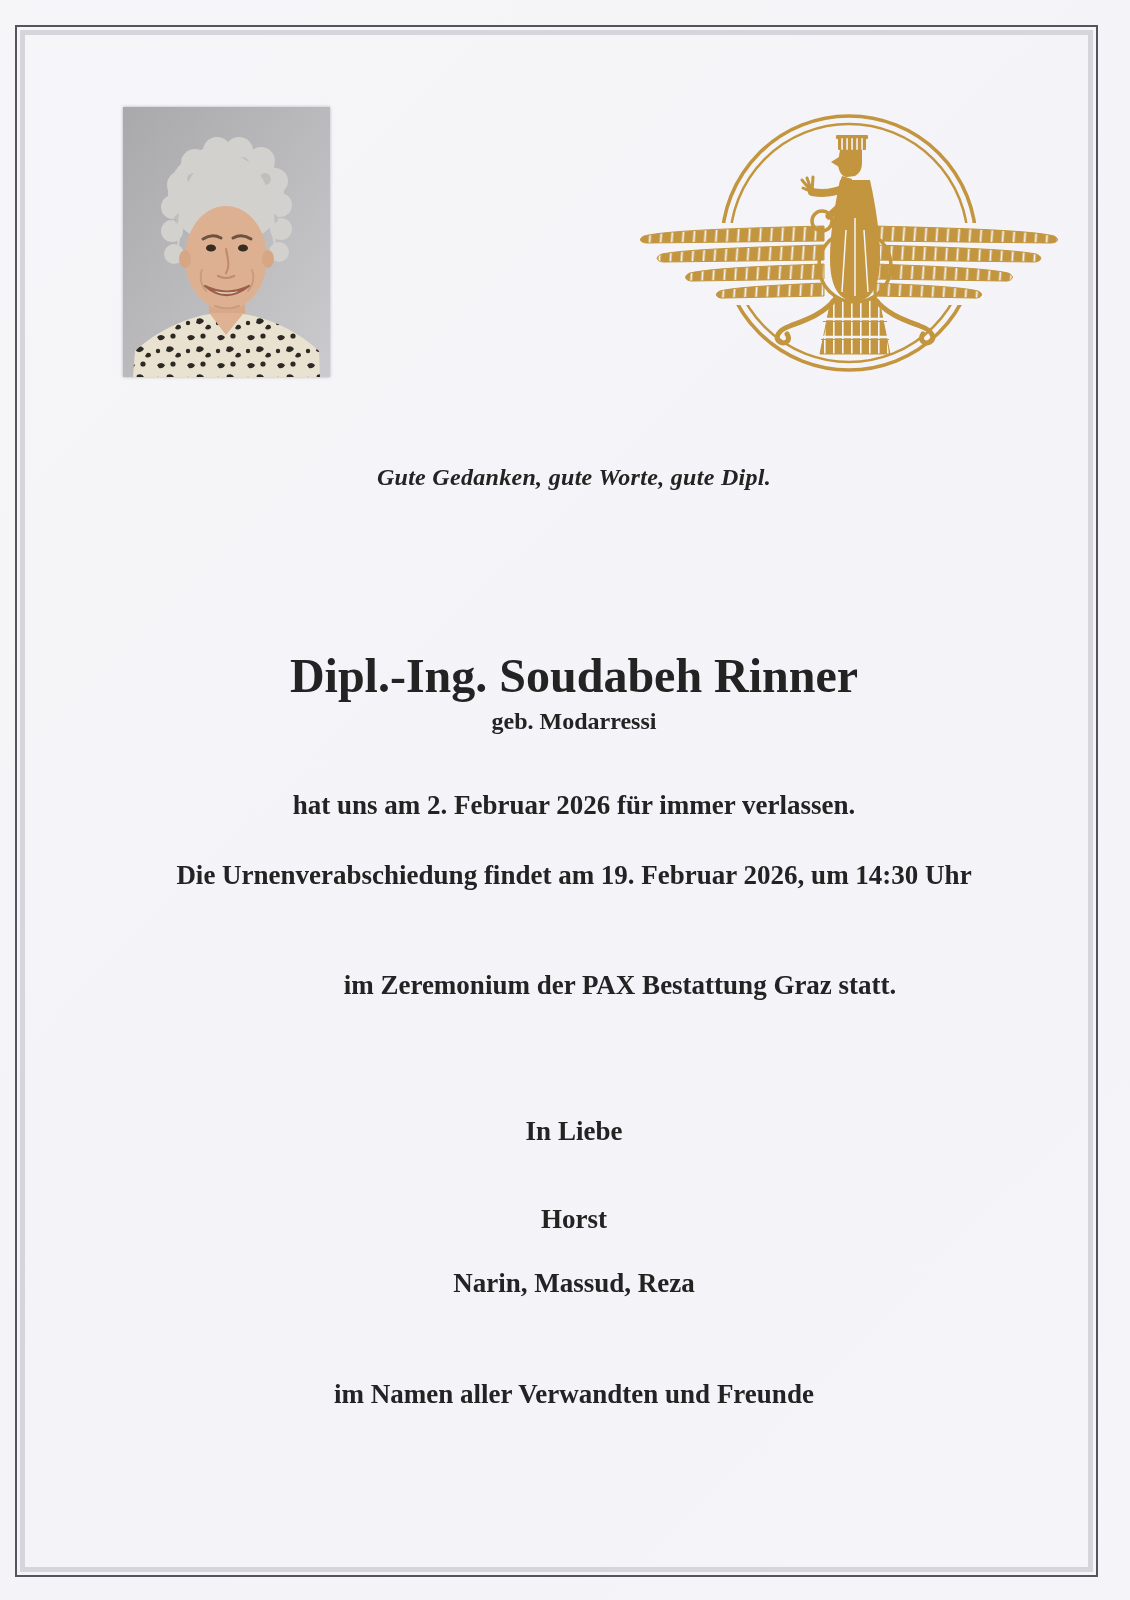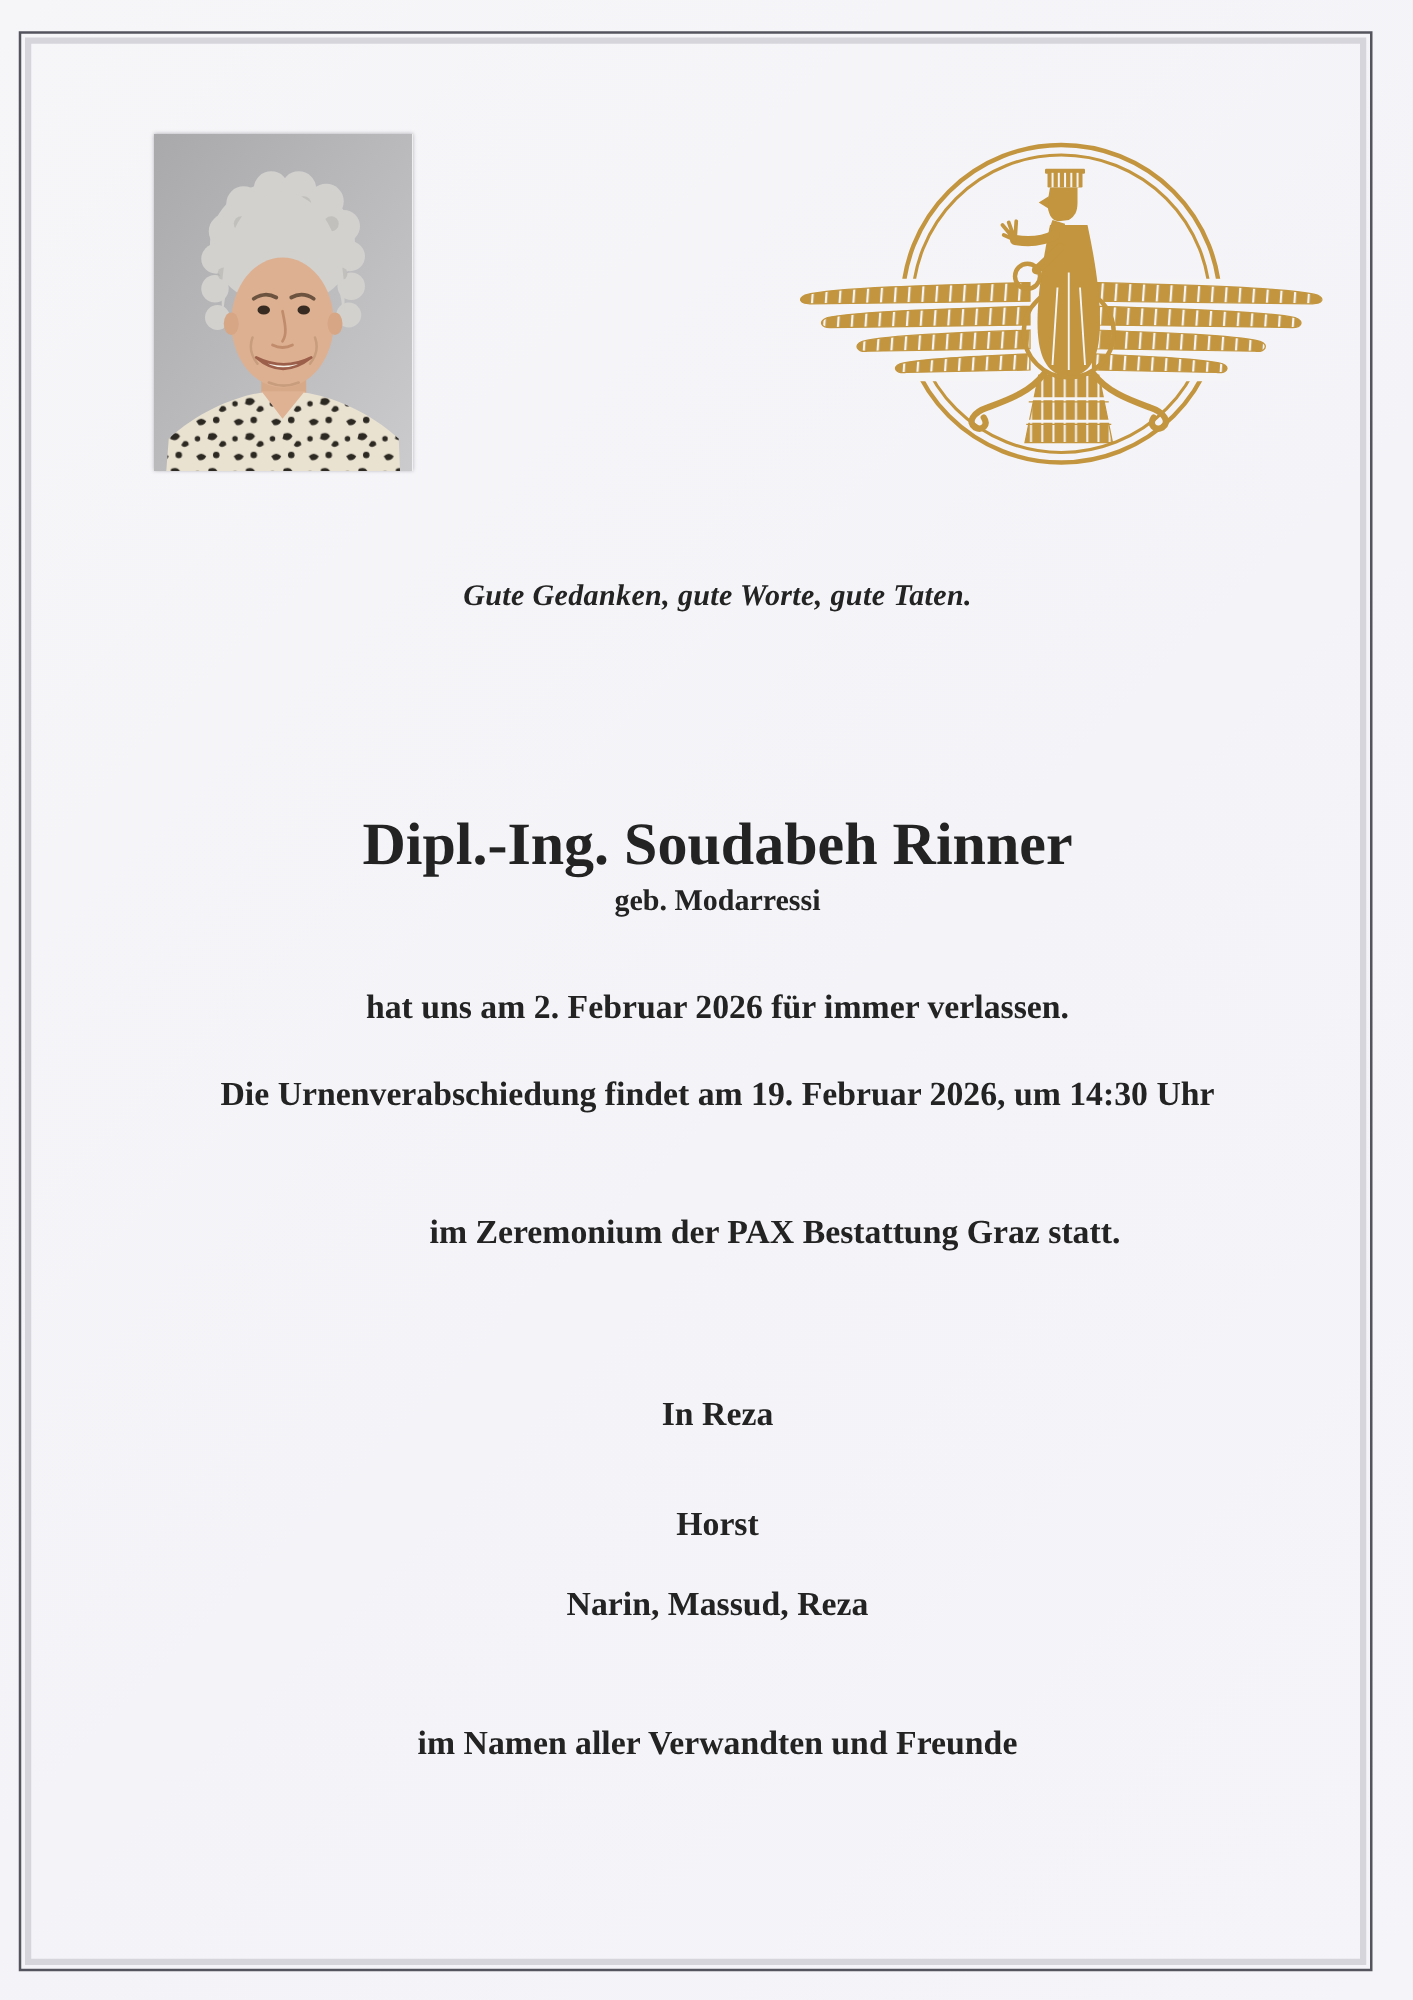--- a/index.html
+++ b/index.html
@@ -188,25 +188,25 @@
       </g>
 
       <path d="M216,88 C206,93 196,94 184,92" fill="none" stroke="#c2953e" stroke-width="8" stroke-linecap="round"></path>
       <path d="M184,92 L174,80 M184,92 L179,78 M184,92 L185,77 M184,92 L175,88" stroke="#c2953e" stroke-width="3" stroke-linecap="round" fill="none"></path>
 
       <path d="M220,98 C212,106 206,112 201,116" fill="none" stroke="#c2953e" stroke-width="7" stroke-linecap="round"></path>
       <circle cx="194" cy="121" r="10" fill="none" stroke="#c2953e" stroke-width="3.5"></circle>
     </svg>
   </div>
 
-  <div class="line motto">Gute Gedanken, gute Worte, gute Taten.</div>
+  <div class="line motto">Gute Gedanken, gute Worte, gute Dipl.</div>
   <div class="line name">Dipl.-Ing. Soudabeh Rinner</div>
   <div class="line birth">geb. Modarressi</div>
   <div class="line body-ln passing">hat uns am 2. Februar 2026 für immer verlassen.</div>
   <div class="line body-ln cer1">Die Urnenverabschiedung findet am 19. Februar 2026, um 14:30 Uhr</div>
   <div class="line body-ln cer2">im Zeremonium der PAX Bestattung Graz statt.</div>
-  <div class="line loveh">In Reza</div>
+  <div class="line loveh">In Liebe</div>
   <div class="line body-ln m2">Narin, Massud, Reza</div>
   <div class="line body-ln m1">Horst</div>
   <div class="line body-ln m3">im Namen aller Verwandten und Freunde</div>
 
   <div class="print-code">© EP 9052</div>
 </div>
 
 </body></html>

